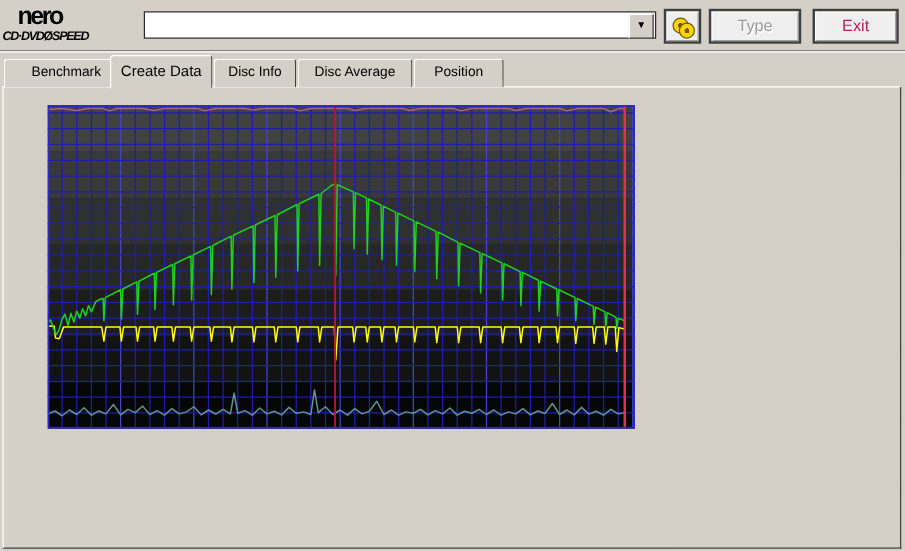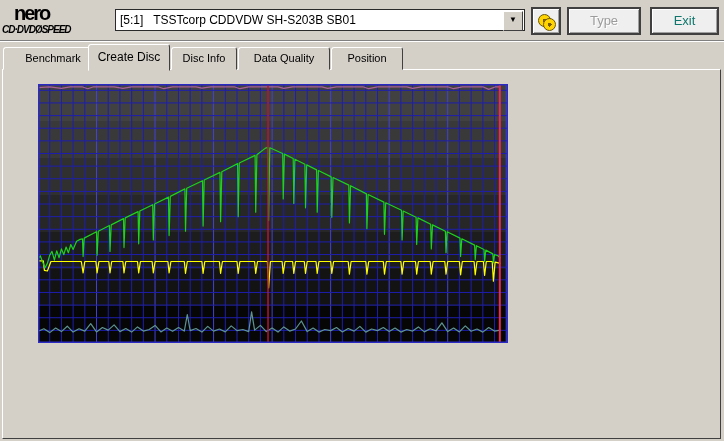--- a/index.html
+++ b/index.html
@@ -12,21 +12,21 @@
   .logo-disc{display:inline-block;font-style:normal;font-weight:bold}
   .divider{left:0;top:40px;width:724px;height:0;border-top:1px solid #808080;border-bottom:1px solid #fff}
 
   .combo{left:115px;top:9px;width:410px;height:22px;background:#fff;border:1px solid #2a2a2a;box-sizing:border-box}
   .combo-text{position:absolute;left:4px;top:3px;white-space:pre;font-size:12px}
   .combo-btn{position:absolute;right:1px;top:1px;width:18px;height:18px;background:#d4d0c8;border:1px solid;border-color:#fff #404040 #404040 #fff;text-align:center;line-height:16px;font-size:8px}
 
   .btn{box-sizing:border-box;background:#efefef;border:2px solid #404040;box-shadow:inset 1px 1px 0 #fff,inset -1px -1px 0 #a0a0a0;text-align:center;font-size:13px}
   .btn-tool{left:531px;top:7px;width:30px;height:28px}
   .btn-start{left:567px;top:7px;width:74px;height:28px;line-height:23px;color:#9c9c9c;text-shadow:1px 1px 0 #fff}
-  .btn-exit{left:650px;top:7px;width:69px;height:28px;line-height:23px;color:#0f766e}
+  .btn-exit{left:650px;top:7px;width:69px;height:28px;line-height:23px;color:#be185d}
   .disc-coin{position:absolute;width:11px;height:11px;border-radius:50%;background:radial-gradient(circle,#7a5c00 0 2px,#ffd400 2px);border:1px solid #6a5400}
 
   
   .tab{box-sizing:border-box;top:47px;height:23px;background:#d4d0c8;border:1px solid;border-color:#fff #404040 transparent #fff;border-radius:3px 3px 0 0;text-align:center;line-height:21px;z-index:2}
   .tab.active{top:44px;height:27px;z-index:6;font-size:12px;line-height:24px;background:#d4d0c8}
 
   
   .frame{left:2px;top:69px;width:719px;height:370px;box-sizing:border-box;background:#d4d0c8;border:1px solid;border-color:#fff #404040 #404040 #fff;z-index:1}
 
   
@@ -71,36 +71,35 @@
   .meter-val{position:absolute;left:154px;color:#000080}
   .swatch{position:absolute;left:8px;width:18px;height:13px}
 </style>
 </head>
 <body>
 
 <div class="abs logo-top">nero</div>
 <div class="abs logo-bottom"><span>CD·DVD</span><span class="logo-disc">Ø</span><span>SPEED</span></div>
 
 <div class="abs combo">
-  <span class="combo-text">[5:1]   TSSTcorp CDDVDW SH-S203B SB01</span>
   <span class="combo-btn">▼</span>
 </div>
 
 <div class="abs btn btn-tool">
   <span class="disc-coin" style="left:5px;top:5px"></span>
   <span class="disc-coin" style="left:10px;top:9px"></span>
 </div>
 <div class="abs btn btn-start">Type</div>
 <div class="abs btn btn-exit">Exit</div>
 <div class="abs divider"></div>
 
 <div class="abs tab" style="left:3px;width:100px">Benchmark</div>
-<div class="abs tab active" style="left:88px;width:82px">Create Disc</div>
+<div class="abs tab active" style="left:88px;width:82px">Create Data</div>
 <div class="abs tab" style="left:171px;width:66px">Disc Info</div>
-<div class="abs tab" style="left:238px;width:92px">Data Quality</div>
+<div class="abs tab" style="left:238px;width:92px">Disc Average</div>
 <div class="abs tab" style="left:331px;width:72px">Position</div>
 
 <div class="abs frame"></div>
 
 <svg id="chart-svg" viewBox="0 0 470 259">
     <rect x="0" y="0" width="470" height="37.6" fill="#414141"></rect>
     <rect x="0" y="37" width="470" height="37.6" fill="#393939"></rect>
     <rect x="0" y="74" width="470" height="37.6" fill="#303030"></rect>
     <rect x="0" y="111" width="470" height="37.6" fill="#272727"></rect>
     <rect x="0" y="148" width="470" height="37.6" fill="#1d1d1d"></rect>

